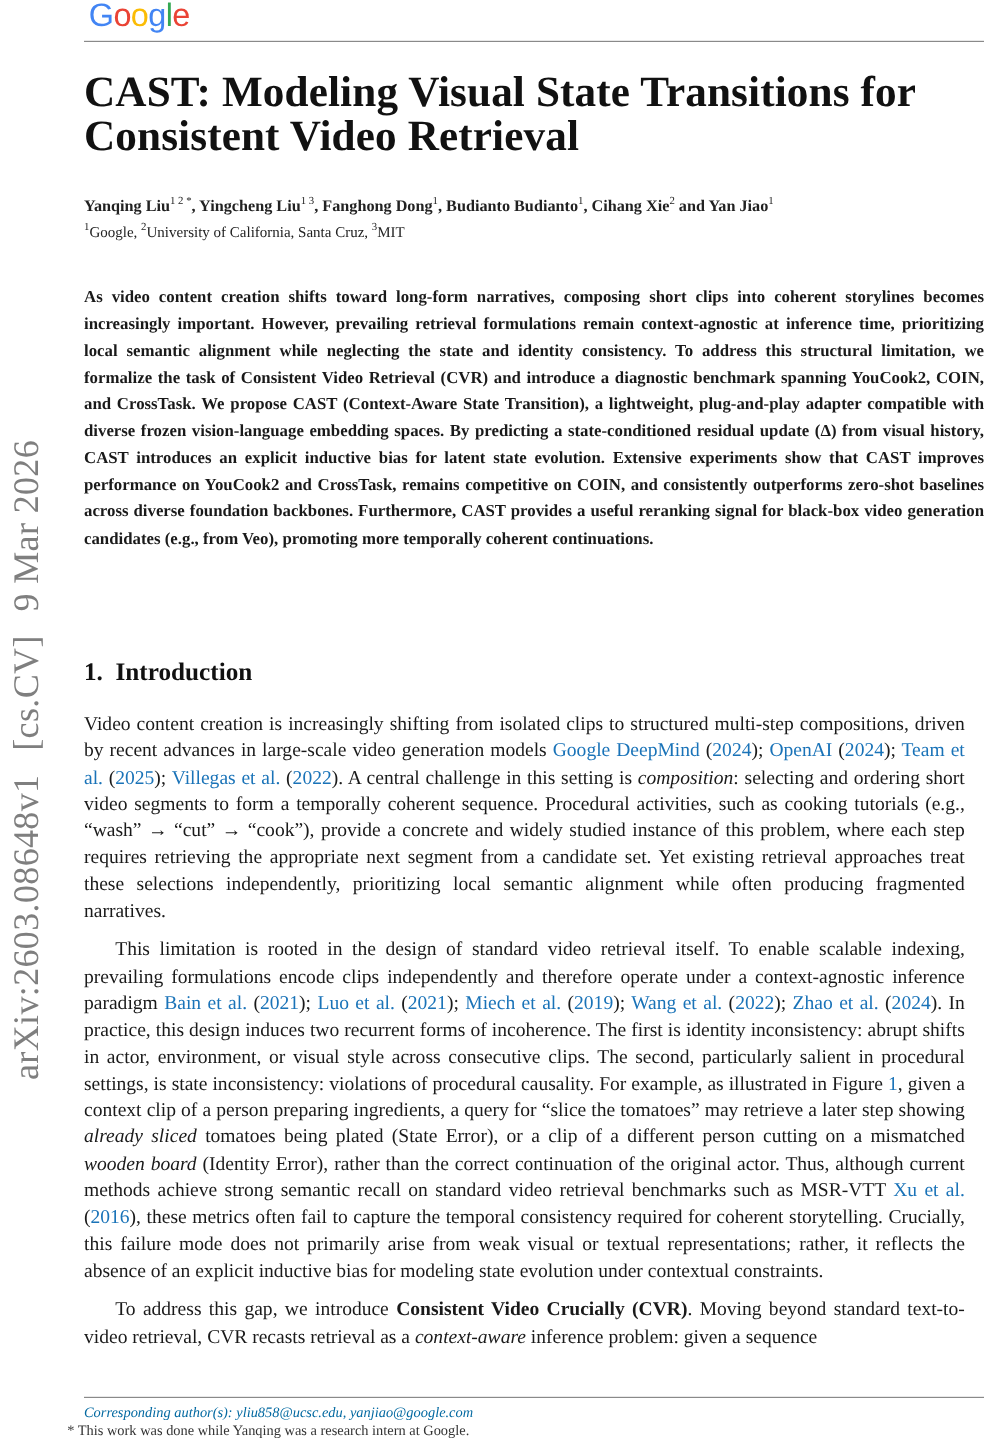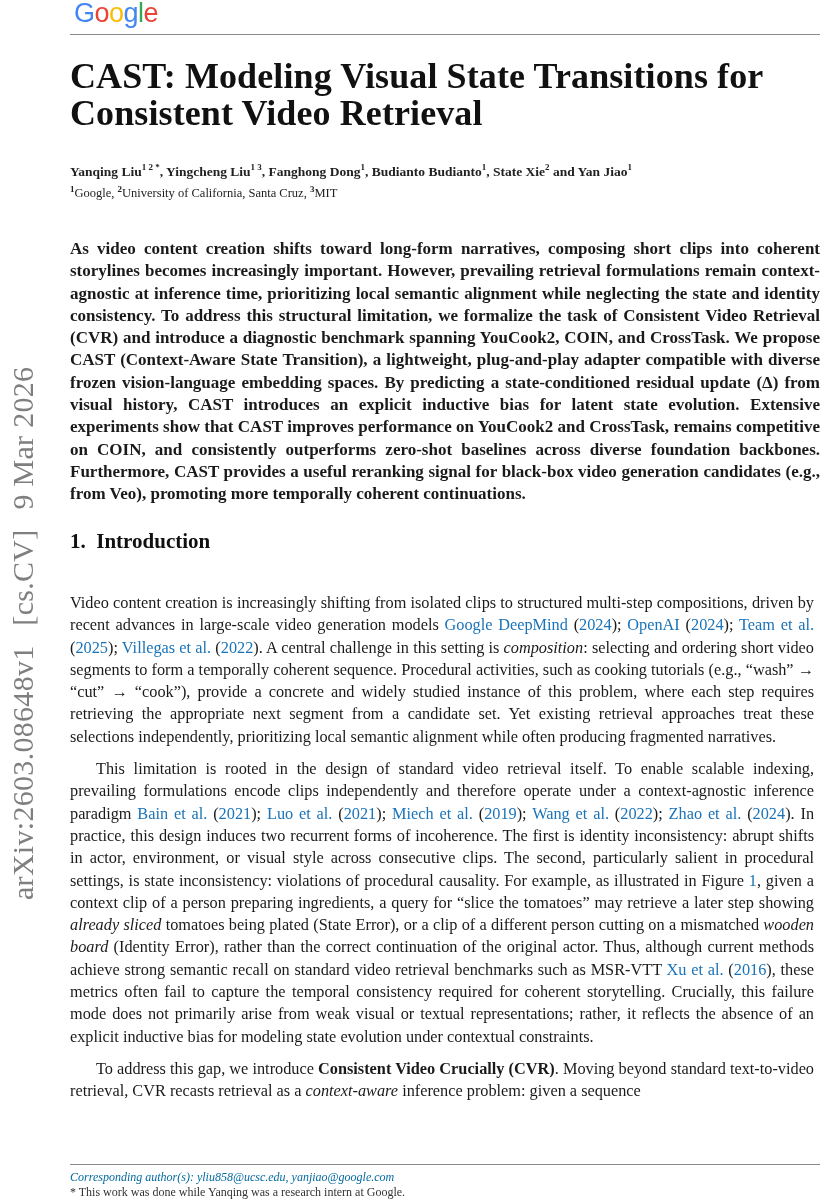--- a/index.html
+++ b/index.html
@@ -9,54 +9,54 @@
           font-size:27px; letter-spacing:-0.5px; font-weight:normal; }
   .logo span { display:inline-block; }
   .top-rule { position:absolute; left:70px; top:34px; width:750px; height:1px; background:#8a8a8a; }
   .arxiv { position:absolute; left:6px; top:900px; transform-origin:0 0; transform:rotate(-90deg);
            font-family:"Liberation Serif","DejaVu Serif",serif; font-size:30px; color:#7f7f7f;
            white-space:nowrap; letter-spacing:0.3px; width:530px; }
   .arxiv .gap { display:inline-block; width:12px; }
   .title { position:absolute; left:70px; top:58px; width:740px; font-size:36px; font-weight:bold;
            line-height:37px; color:#111; letter-spacing:0.1px; }
   .authors { position:absolute; left:70px; top:162px; font-size:13.5px; font-weight:bold; color:#222; white-space:nowrap; }
-  .authors sup, .affil sup { font-weight:bold; font-size:9px; }
+  .authors sup, .affil sup { font-weight:normal; font-size:9px; }
   .affil { position:absolute; left:70px; top:184px; font-size:12.5px; color:#222; white-space:nowrap; }
-  .abstract { position:absolute; left:70px; top:238px; width:750px; font-size:17px; font-weight:bold;
+  .abstract { position:absolute; left:70px; top:238px; width:750px; font-size:14px; font-weight:bold;
               line-height:22.3px; text-align:justify; color:#1a1a1a; }
-  .sec-head { position:absolute; left:70px; top:529px; font-size:21px; font-weight:bold; color:#111; }
+  .sec-head { position:absolute; left:70px; top:548px; font-size:21px; font-weight:bold; color:#111; }
   .body { position:absolute; left:70px; top:592px; width:750px; font-size:16.3px; line-height:22.3px;
           text-align:justify; color:#1a1a1a; }
-  .body p { margin:0 6px 10px 0; }
+  .body p { margin:0 16px 10px 0; }
   .body p.indent { text-indent:26px; }
   .cite { color:#1a73b8; }
   .bold { font-weight:bold; }
   .ital { font-style:italic; }
   .foot-rule { position:absolute; left:70px; top:1164px; width:750px; height:1px; background:#8a8a8a; }
   .foot1 { position:absolute; left:70px; top:1170px; font-size:12px; font-style:italic; color:#0369a1; white-space:nowrap; }
-  .foot2 { position:absolute; left:70px; top:1185px; font-size:12px; color:#333; white-space:nowrap; }
+  .foot2 { position:absolute; left:56px; top:1185px; font-size:12px; color:#333; white-space:nowrap; }
 </style>
 </head>
 <body>
 
 <div class="logo" id="logo"><span style="color: rgb(66, 133, 244);">G</span><span style="color: rgb(234, 67, 53);">o</span><span style="color: rgb(251, 188, 5);">o</span><span style="color: rgb(66, 133, 244);">g</span><span style="color: rgb(52, 168, 83);">l</span><span style="color: rgb(234, 67, 53);">e</span></div>
 <div class="top-rule"></div>
 
 <div class="arxiv">
   <span>arXiv:2603.08648v1</span><span class="gap"></span>
   <span>[cs.CV]</span><span class="gap"></span>
   <span>9 Mar 2026</span>
 </div>
 
 <div class="title">
   <div>CAST: Modeling Visual State Transitions for</div>
   <div>Consistent Video Retrieval</div>
 </div>
 
-<div class="authors" id="authors"><span>Yanqing Liu</span><sup>1 2 *</sup>, <span>Yingcheng Liu</span><sup>1 3</sup>, <span>Fanghong Dong</span><sup>1</sup>, <span>Budianto Budianto</span><sup>1</sup>, <span>State Xie</span><sup>2</sup> and <span>Yan Jiao</span><sup>1</sup></div>
+<div class="authors" id="authors"><span>Yanqing Liu</span><sup>1 2 *</sup>, <span>Yingcheng Liu</span><sup>1 3</sup>, <span>Fanghong Dong</span><sup>1</sup>, <span>Budianto Budianto</span><sup>1</sup>, <span>Cihang Xie</span><sup>2</sup> and <span>Yan Jiao</span><sup>1</sup></div>
 <div class="affil" id="affil"><sup>1</sup><span>Google</span>, <sup>2</sup><span>University of California, Santa Cruz</span>, <sup>3</sup><span>MIT</span></div>
 
 <div class="abstract">As video content creation shifts toward long-form narratives, composing short clips into coherent storylines becomes increasingly important. However, prevailing retrieval formulations remain context-agnostic at inference time, prioritizing local semantic alignment while neglecting the state and identity consistency. To address this structural limitation, we formalize the task of Consistent Video Retrieval (CVR) and introduce a diagnostic benchmark spanning YouCook2, COIN, and CrossTask. We propose CAST (Context-Aware State Transition), a lightweight, plug-and-play adapter compatible with diverse frozen vision-language embedding spaces. By predicting a state-conditioned residual update (Δ) from visual history, CAST introduces an explicit inductive bias for latent state evolution. Extensive experiments show that CAST improves performance on YouCook2 and CrossTask, remains competitive on COIN, and consistently outperforms zero-shot baselines across diverse foundation backbones. Furthermore, CAST provides a useful reranking signal for black-box video generation candidates (e.g., from Veo), promoting more temporally coherent continuations.</div>
 
 <div class="sec-head">
   <span>1.</span>&nbsp;
   <span>Introduction</span>
 </div>
 
 <div class="body" id="body">

